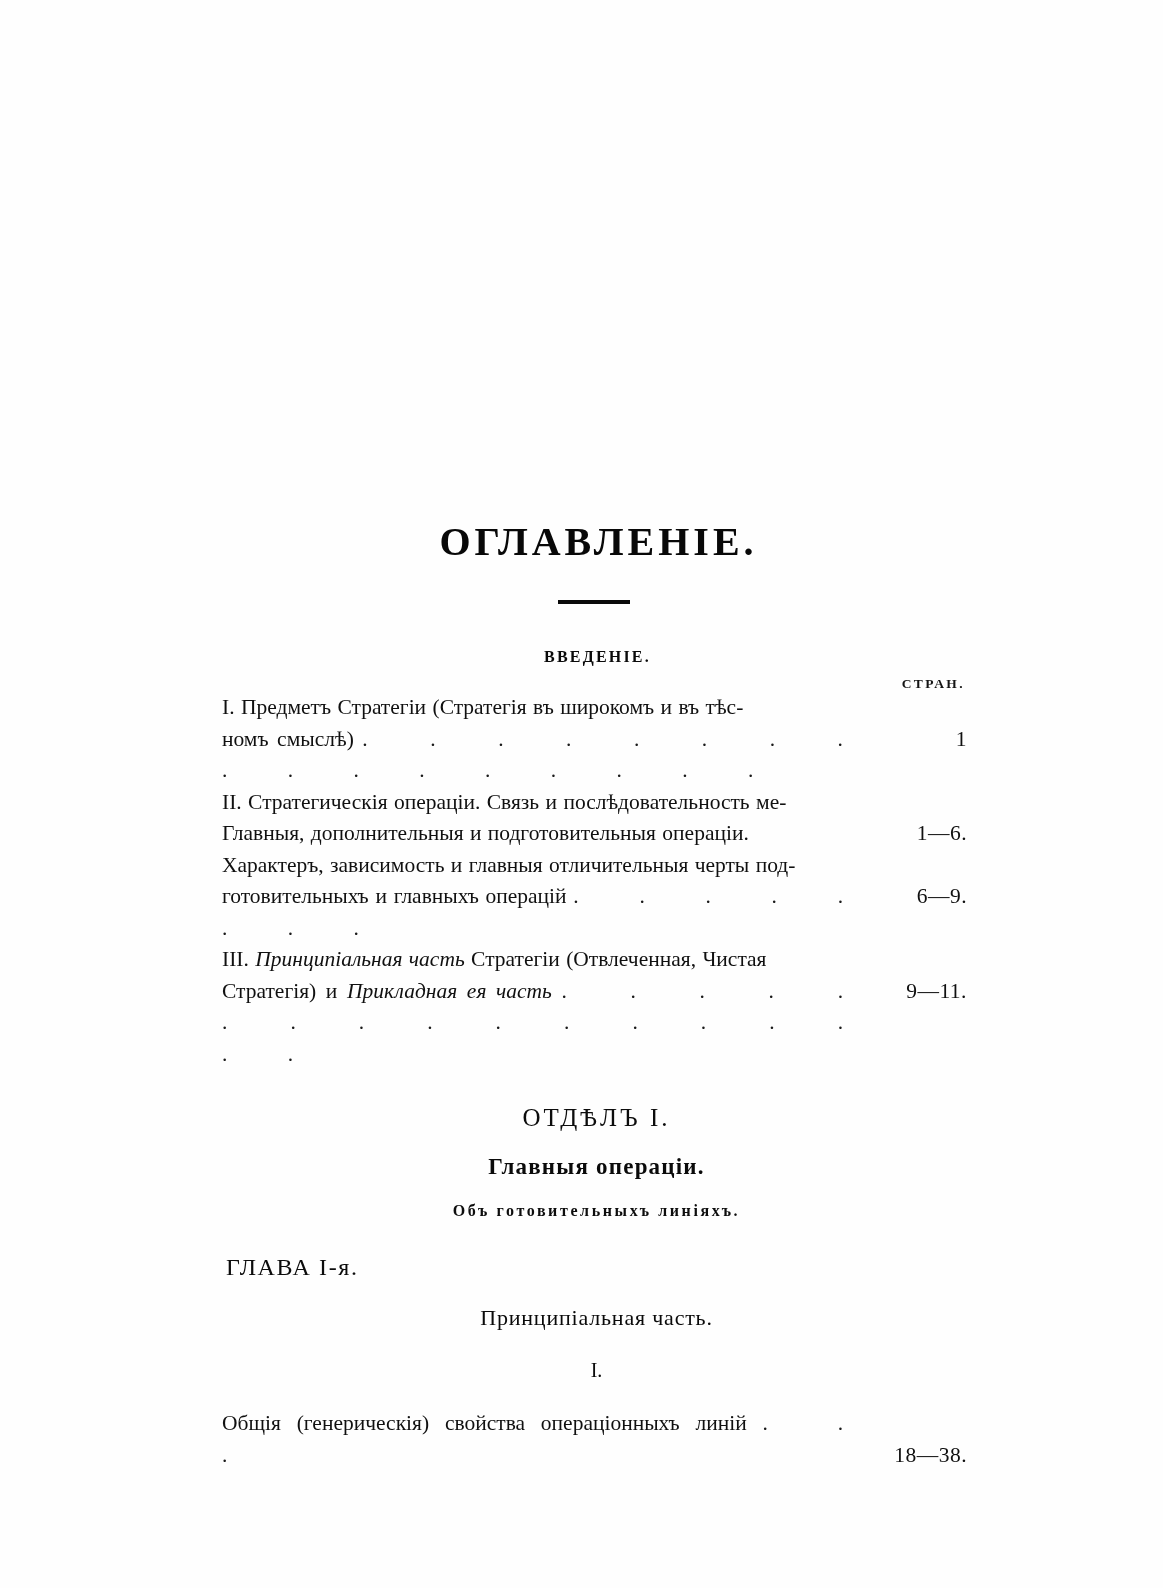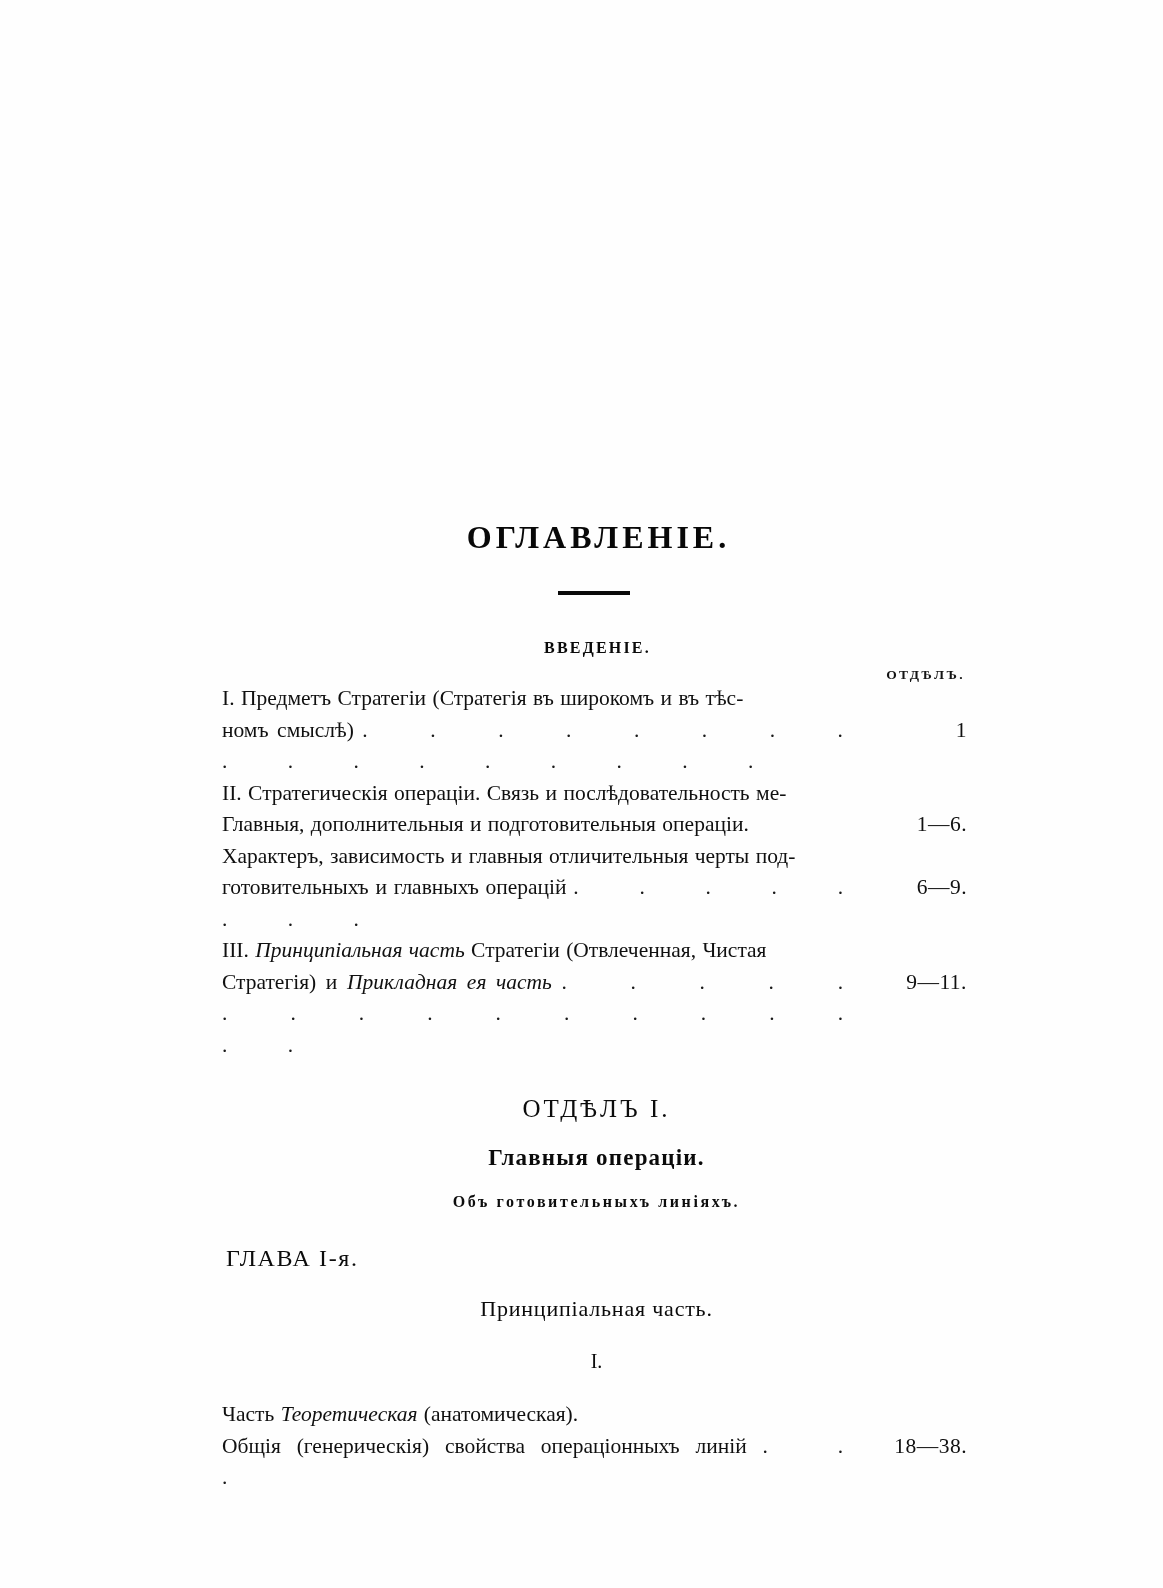--- a/index.html
+++ b/index.html
@@ -28,21 +28,21 @@
   .content {
     position: absolute;
     left: 222px;
     top: 520px;
     width: 745px;
   }
 
   
   .doc-title {
     text-align: center;
-    font-size: 32px;
+    font-size: 40px;
     font-weight: 700;
     letter-spacing: 4px;
     color: #080808;
     margin: 0;
     padding: 0 0 0 8px;
     line-height: 1.1;
     font-family: "Liberation Serif", "DejaVu Serif", serif;
   }
 
   .title-rule {
@@ -172,21 +172,21 @@
 <div class="page">
 
   <div class="content">
 
     <h1 class="doc-title">ОГЛАВЛЕНIЕ.</h1>
 
     <div class="title-rule"></div>
 
     <h2 class="sec-intro">ВВЕДЕНIЕ.</h2>
 
-    <div class="col-head">ОТДѢЛЪ.</div>
+    <div class="col-head">СТРАН.</div>
 
     <div class="entry">
       <span class="entry-text noindent">I. Предметъ Стратегiи (Стратегiя въ широкомъ и въ тѣс-</span>
       <span class="entry-text noindent"><span>номъ смыслѣ)</span> <span class="leader">. . . . . . . . . . . . . . . . .</span></span>
       <span class="pages" style="top:31.5px;">1</span>
     </div>
 
     <div class="entry">
       <span class="entry-text noindent">II. Стратегическiя операцiи. Связь и послѣдовательность ме-</span>
       <span class="pages" style="top:31.5px;">1—6.</span>
@@ -211,19 +211,18 @@
     <div class="h-otdel">ОТДѢЛЪ  I.</div>
     <div class="h-glavnyja">Главныя  операцiи.</div>
     <div class="h-obz">Объ готовительныхъ линiяхъ.</div>
 
     <div class="h-glava">ГЛАВА I-я.</div>
     <div class="h-princip">Принципiальная  часть.</div>
 
     <div class="h-roman">I.</div>
 
     <div class="entry block">
-      <span class="entry-text noindent"><span>Часть </span><i>Теоретическая</i><span> (анатомическая).</span></span>
       <span class="entry-text noindent"><span>Общiя (генерическiя) свойства операцiонныхъ линiй</span> <span class="leader">. . .</span></span>
       <span class="pages" style="top:31.5px;">18—38.</span>
     </div>
 
   </div>
 </div>
 
 </body></html>

